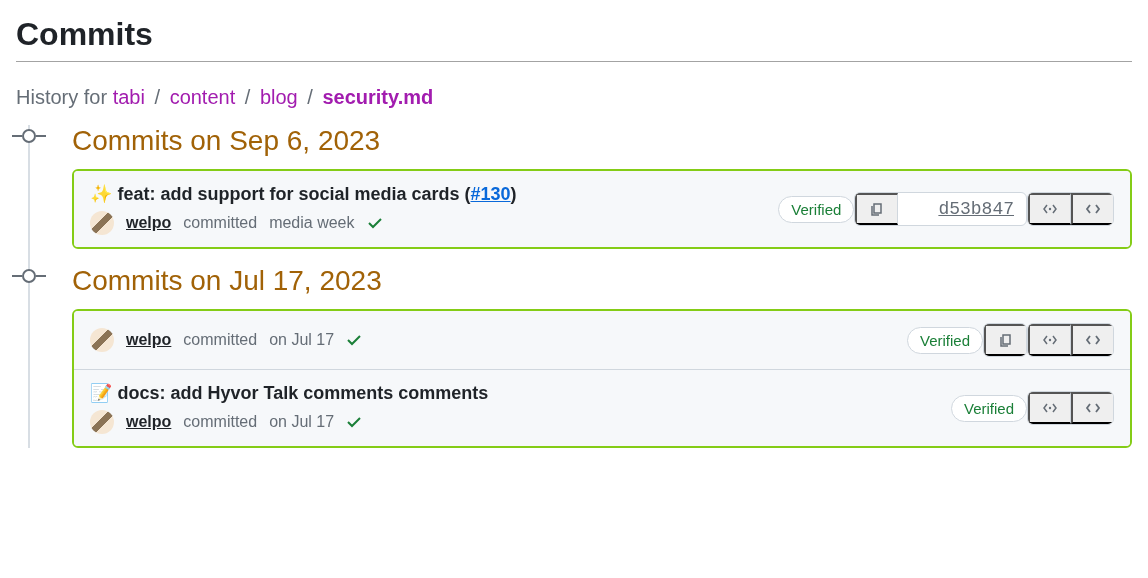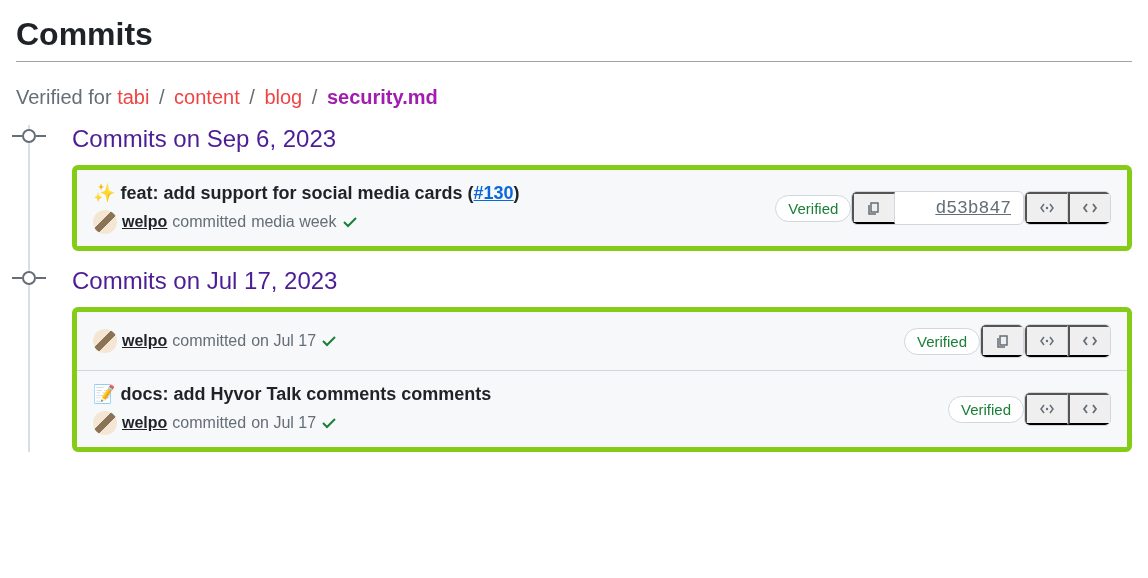--- a/index.html
+++ b/index.html
@@ -1,53 +1,53 @@
 <!DOCTYPE html>
 <html><head>
 <meta charset="utf-8">
 <style>
 * { box-sizing: border-box; margin: 0; padding: 0; }
 body { font-family: -apple-system, BlinkMacSystemFont, "Segoe UI", Helvetica, Arial, sans-serif; color: #1f2328; padding: 16px; width: 1148px; }
 h1 { font-size: 32px; font-weight: 600; padding-bottom: 8px; border-bottom: 1px solid #a3a3a3; margin-bottom: 24px; }
 .breadcrumb { font-size: 20px; color: #656d76; margin-bottom: 16px; }
-.breadcrumb a { color: #ef4444; text-decoration: none; }
+.breadcrumb a { color: #a21caf; text-decoration: none; }
 .breadcrumb .sep { color: #656d76; margin: 0 4px; }
 .breadcrumb .current { color: #a21caf; font-weight: 600; }
 .timeline { position: relative; padding-left: 24px; }
 .timeline-line { position: absolute; left: 12px; top: 0; bottom: 0; width: 2px; background: #d8dee4; }
-.date-header { position: relative; color: #4c1d95; font-size: 24px; margin: 16px 0 12px 32px; }
+.date-header { position: relative; color: #a16207; font-size: 28px; margin: 16px 0 12px 32px; }
 .date-marker { position: absolute; left: -50px; top: 4px; width: 14px; height: 14px; background: #fff; border: 2px solid #656d76; border-radius: 50%; z-index: 1; }
 .date-marker::before, .date-marker::after { content: ""; position: absolute; top: 50%; width: 10px; height: 2px; background: #656d76; transform: translateY(-50%); }
 .date-marker::before { left: -12px; }
 .date-marker::after { right: -12px; }
-.commit-group { margin-left: 32px; border: 5px solid #84cc16; border-radius: 6px; overflow: hidden; }
+.commit-group { margin-left: 32px; border: 2px solid #84cc16; border-radius: 6px; overflow: hidden; }
 .commit { display: flex; align-items: center; justify-content: space-between; padding: 12px 16px; background: #f6f8fa; border-bottom: 1px solid #d0d7de; }
 .commit:last-child { border-bottom: none; }
 .commit-left { flex: 1; min-width: 0; }
 .commit-title { font-size: 18px; font-weight: 600; color: #1f2328; margin-bottom: 6px; }
 .commit-title .pr-link { color: #0969da; font-weight: 600; }
-.commit-meta { display: flex; align-items: center; gap: 5px; font-size: 16px; color: #656d76; }
+.commit-meta { display: flex; align-items: center; gap: 12px; font-size: 16px; color: #656d76; }
 .avatar { width: 24px; height: 24px; border-radius: 50%; background: linear-gradient(135deg, #f5e6d3 40%, #8b7355 40%, #8b7355 60%, #f5e6d3 60%); display: inline-block; }
 .author { font-weight: 600; color: #1f2328; }
 .check { color: #1a7f37; }
 .commit-right { display: flex; align-items: center; }
 .verified-badge { border: 1px solid #d0d7de; border-radius: 999px; padding: 4px 12px; color: #1a7f37; font-size: 15px; font-weight: 500; background: #fff; }
 .btn-group { display: flex; border: 1px solid #d0d7de; border-radius: 6px; overflow: hidden; background: #fff; }
 .btn-group > * { display: flex; align-items: center; justify-content: center; padding: 6px 12px; border-right: 1px solid #d0d7de; }
 .btn-group > *:last-child { border-right: none; }
 .hash { font-family: Liberation Mono, monospace; font-size: 18px; color: #656d76; padding-left: 40px; }
 svg { display: block; }
 </style>
 </head>
 <body>
 
 <h1>Commits</h1>
 
 <div class="breadcrumb">
-  <span>Verified for</span>
+  <span>History for</span>
   <a href="#">tabi</a>
   <span class="sep">/</span>
   <a href="#">content</a>
   <span class="sep">/</span>
   <a href="#">blog</a>
   <span class="sep">/</span>
   <span class="current">security.md</span>
 </div>
 
 <div class="timeline">

